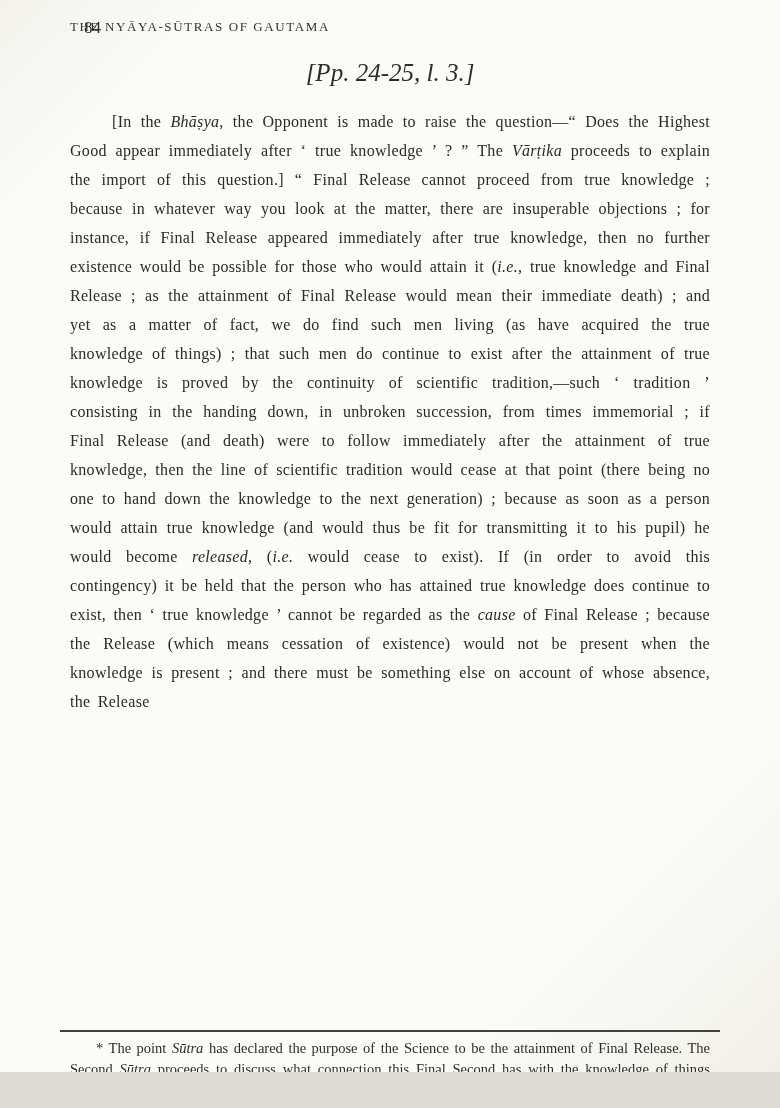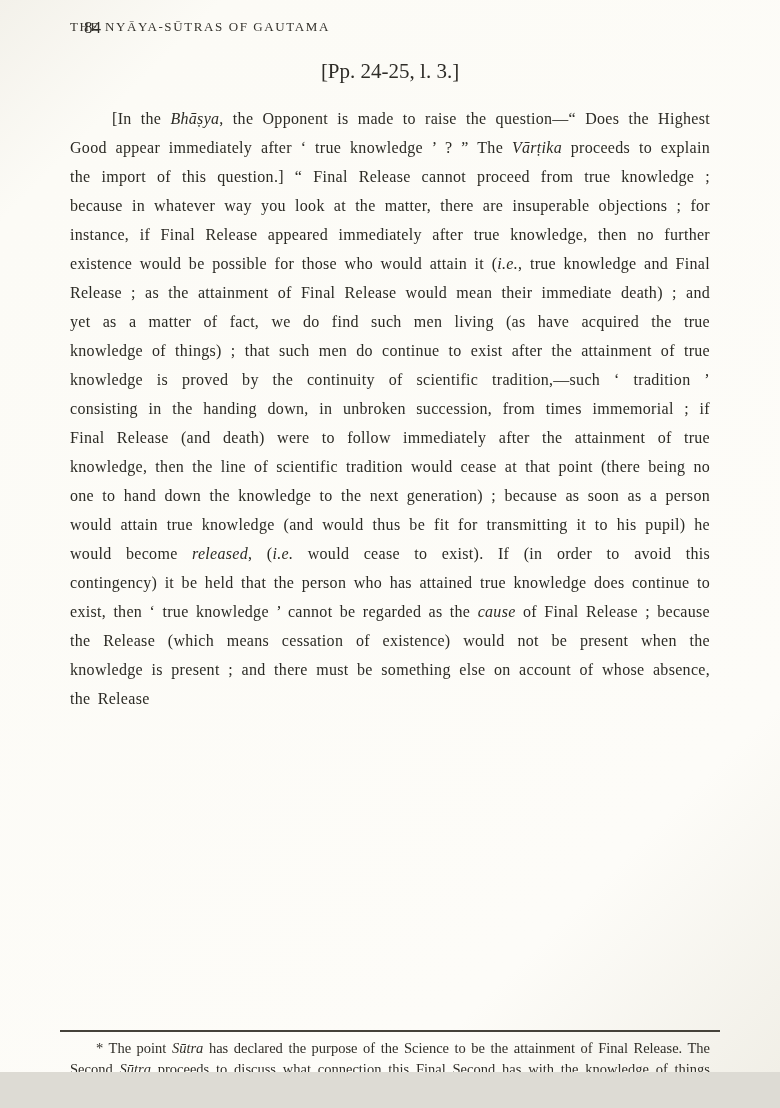--- a/index.html
+++ b/index.html
@@ -43,21 +43,22 @@
     text-align: center;
     font-size: 18px;
     font-weight: normal;
     font-variant-caps: small-caps;
     letter-spacing: 1.6px;
     color: #2e2c27;
   }
   .passage-ref {
     margin-top: 17px;
     text-align: center;
-    font-size: 21px;
+    font-style: italic;
+    font-size: 25px;
     color: #2e2c27;
   }
   .body-text {
     margin: 20px 0 0 0;
     text-align: justify;
     text-indent: 42px;
     font-size: 16px;
     line-height: 29px;
     letter-spacing: 0.3px;
     word-spacing: 3px;

